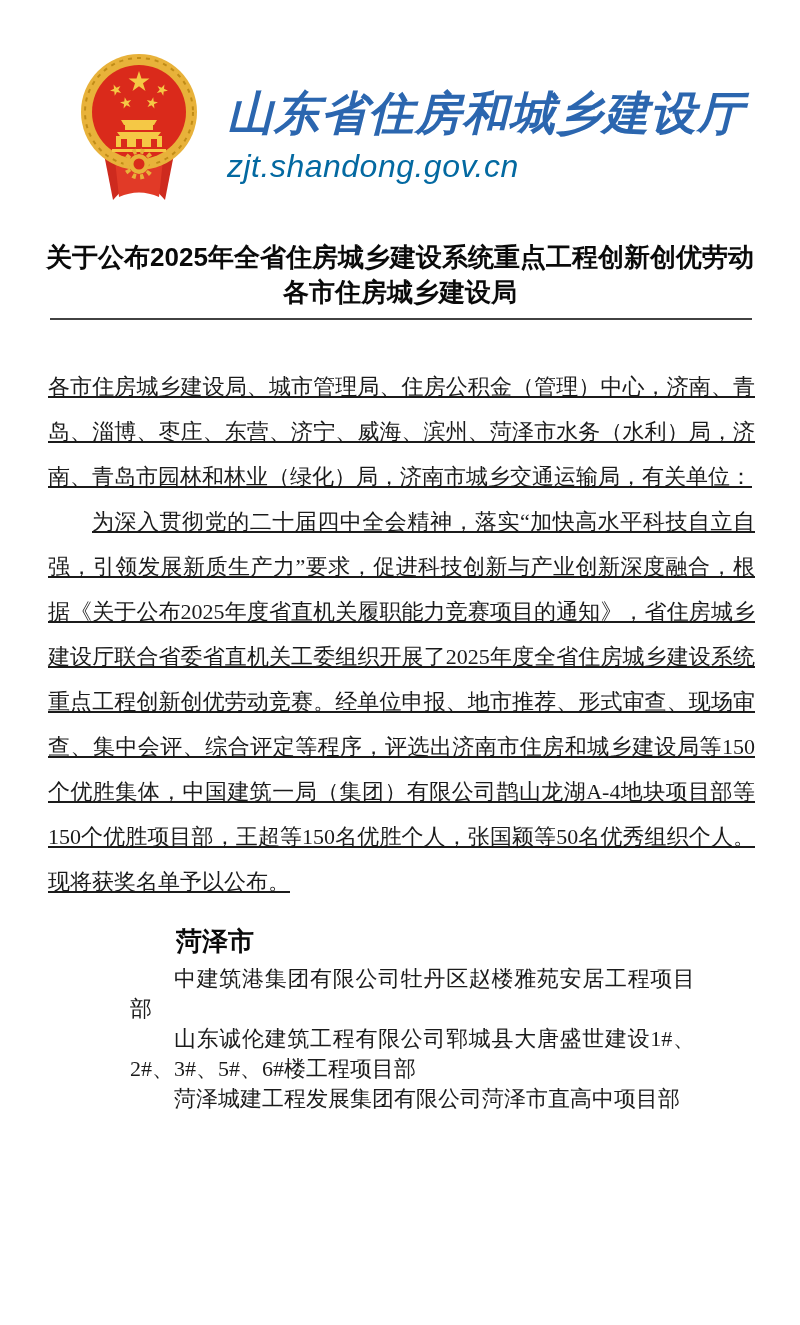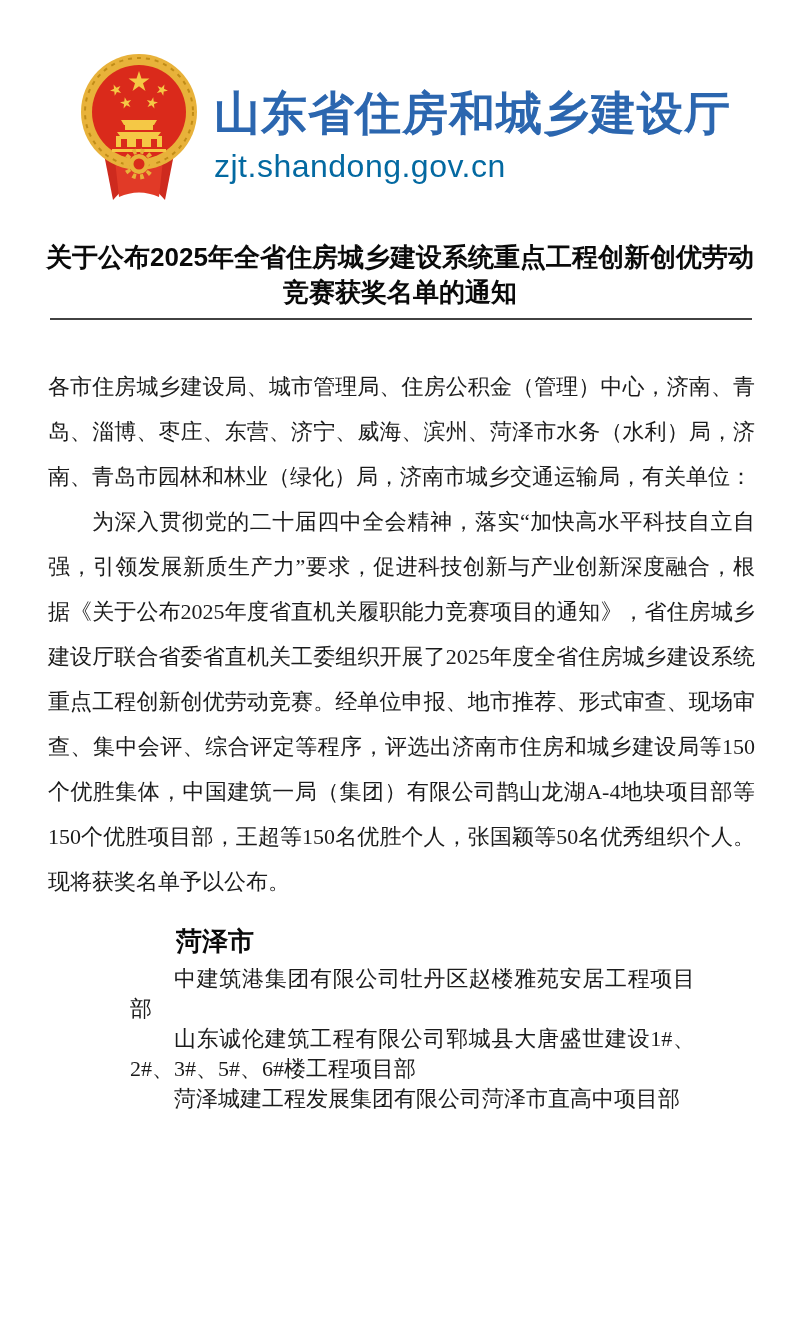--- a/index.html
+++ b/index.html
@@ -4,40 +4,40 @@
 <style>
   * { margin:0; padding:0; box-sizing:border-box; }
   html, body { background:#ffffff; }
   .page {
     width:800px; height:1325px; overflow:hidden; background:#ffffff;
     font-family:"Liberation Serif", serif; position:relative;
   }
   
   .site-header { display:flex; align-items:flex-start; padding:50px 0 0 74px; }
   .emblem { width:130px; height:160px; flex:none; display:block; }
-  .brand { margin-left:10px; padding-top:32px; font-family:"Liberation Sans", sans-serif; }
+  .brand { margin-left:23px; padding-top:32px; font-family:"Liberation Sans", sans-serif;font-style:italic; }
   .site-name {
     font-size:46px; font-weight:700; color:#2b66af;
     letter-spacing:1px; line-height:62px; white-space:nowrap;
   }
   .site-url { font-size:32px; color:#0369a1; line-height:40px; margin-top:2px; letter-spacing:0.5px; }
   
   .doc-title {
     margin-top:30px; text-align:center; color:#0a0a0a;
     font-family:"Liberation Sans", sans-serif; font-weight:700;
     font-size:26px; line-height:35px;
   }
   .doc-title span { display:block;text-align:center; }
   .divider { margin:8px 48px 0 50px; border-top:2px solid #424242; height:0; }
   
   .doc-body {
     padding:44px 45px 0 48px; font-size:22px; line-height:45px;
     color:#1b1b1b;
   }
-  .para { text-align:justify; text-justify:inter-character; }
+  .para { text-align:justify; text-justify:inter-character;text-decoration:underline; }
   .para.indent { text-indent:2em; }
   
   .awards { margin-top:14px; }
   .city {
     margin-left:128px; font-family:"Liberation Sans", sans-serif;
     font-weight:700; font-size:26px; line-height:46px; color:#0a0a0a;
   }
   .winner {
     margin-left:82px; max-width:565px; text-indent:44px;
     text-align:justify; text-justify:inter-character; line-height:30px;
@@ -83,21 +83,21 @@
       <circle cx="65" cy="114" r="5.5" fill="#da2a1b"></circle>
     </svg>
     <div class="brand">
       <div class="site-name">山东省住房和城乡建设厅</div>
       <div class="site-url">zjt.shandong.gov.cn</div>
     </div>
   </div>
 
   <div class="doc-title">
     <span>关于公布2025年全省住房城乡建设系统重点工程创新创优劳动</span>
-    <span>竞赛获奖名单的通知</span>
+    <span>各市住房城乡建设局</span>
   </div>
 
   <div class="divider"></div>
 
   <div class="doc-body">
     <p class="para">各市住房城乡建设局、城市管理局、住房公积金（管理）中心，济南、青岛、淄博、枣庄、东营、济宁、威海、滨州、菏泽市水务（水利）局，济南、青岛市园林和林业（绿化）局，济南市城乡交通运输局，有关单位：</p>
     <p class="para indent">为深入贯彻党的二十届四中全会精神，落实“加快高水平科技自立自强，引领发展新质生产力”要求，促进科技创新与产业创新深度融合，根据《关于公布2025年度省直机关履职能力竞赛项目的通知》，省住房城乡建设厅联合省委省直机关工委组织开展了2025年度全省住房城乡建设系统重点工程创新创优劳动竞赛。经单位申报、地市推荐、形式审查、现场审查、集中会评、综合评定等程序，评选出济南市住房和城乡建设局等150个优胜集体，中国建筑一局（集团）有限公司鹊山龙湖A-4地块项目部等150个优胜项目部，王超等150名优胜个人，张国颖等50名优秀组织个人。现将获奖名单予以公布。</p>
 
     <div class="awards">
       <div class="city">菏泽市</div>

